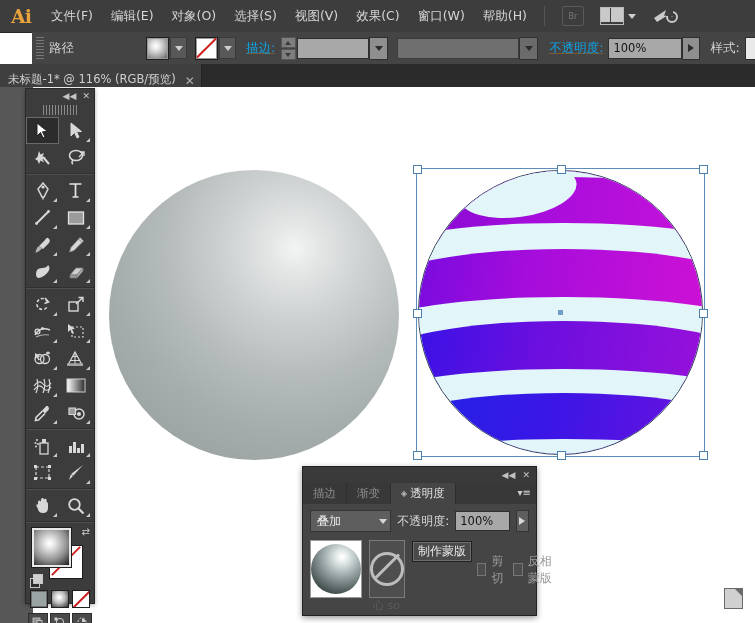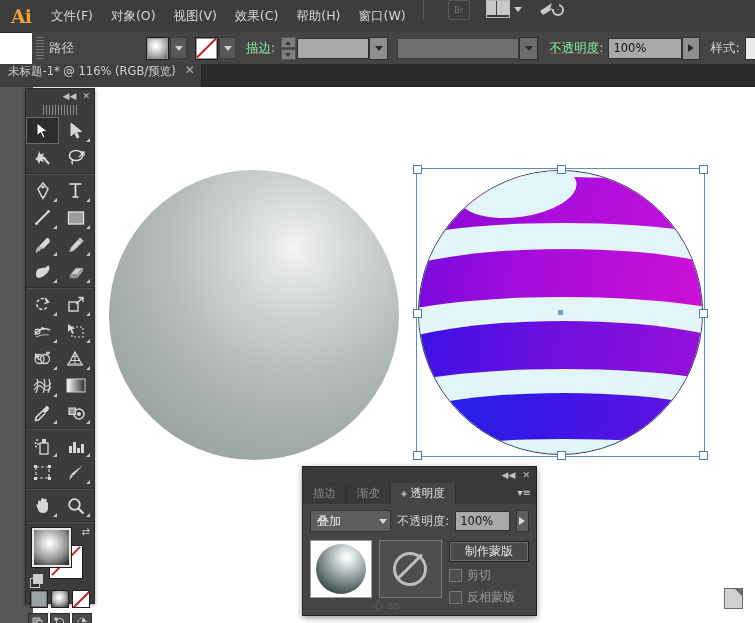--- a/index.html
+++ b/index.html
@@ -8,46 +8,46 @@
     background:#ffffff;
     font-family:"DejaVu Sans","Liberation Sans",sans-serif;
     font-size:12px;color:#c8c8c8;
     -webkit-font-smoothing:none;
   }
   .app{position:relative;width:755px;height:623px;}
 
   
   .menubar{position:absolute;left:0;top:0;width:755px;height:32px;
     background:#3d3d3d;border-bottom:1px solid #282828;
-    display:flex;align-items:flex-start;}
+    display:flex;align-items:center;}
   .ai-logo{width:42px;height:32px;display:flex;align-items:center;justify-content:center;
     font-family:"DejaVu Serif","Liberation Serif",serif;font-size:19px;font-weight:bold;
     color:#e8a33d;letter-spacing:-1px;}
   .menu-item{padding:0 9px;height:32px;line-height:32px;color:#d6d6d6;font-size:12.5px;white-space:nowrap;}
   .mb-sep{width:1px;height:20px;background:#555;margin:0 8px;}
   .br-btn{width:20px;height:18px;border:1px solid #5a5a5a;border-radius:2px;
     display:flex;align-items:center;justify-content:center;font-size:8px;color:#7a7a7a;
-    margin-left:16px;}
+    margin-left:9px;}
   .arrange-btn{display:flex;align-items:center;margin-left:16px;}
   .arr-icon{width:22px;height:16px;border:1px solid #b9b9b9;display:flex;background:#3d3d3d;}
   .arr-icon i{display:block;background:#c9c9c9;}
   .arr-l{width:9px;height:14px;}
   .arr-r{width:12px;height:14px;border-left:1px solid #3d3d3d;
     background:linear-gradient(#c9c9c9 0 6px,#3d3d3d 6px 7px,#c9c9c9 7px 14px);}
   .caret{margin-left:4px;width:0;height:0;border-left:4px solid transparent;
     border-right:4px solid transparent;border-top:5px solid #cfcfcf;}
   .cs-btn{margin-left:16px;display:flex;align-items:center;color:#cfcfcf;}
 
   
   .controlbar{position:absolute;left:0;top:32px;width:755px;height:32px;
     background:#444444;border-bottom:1px solid #2c2c2c;display:flex;align-items:center;margin-left:32px;}
   .grip{width:8px;height:22px;margin:0 5px 0 4px;
     background:repeating-linear-gradient(#777 0 1px,transparent 1px 3px);}
   .cb-label{color:#d2d2d2;font-size:12.5px;white-space:nowrap;}
-  .cb-label.orange{color:#86efac;text-decoration:underline;text-decoration-color:#7a5a33;}
+  .cb-label.orange{color:#0ea5e9;text-decoration:underline;text-decoration-color:#7a5a33;}
   .swatch-box{width:21px;height:21px;border:1px solid #1e1e1e;box-shadow:0 0 0 1px #9a9a9a inset;
     background:#fff;}
   .sw-grad{background:radial-gradient(circle at 42% 38%, #ffffff 2%, #e3e3e3 24%, #9b9b9b 66%, #4e4e4e 100%);}
   .sw-none{position:relative;background:#fff;}
   .sw-none:after{content:"";position:absolute;left:-3px;top:9px;width:27px;height:2px;
     background:#cc1f1f;transform:rotate(-45deg);}
   .mini-drop{width:15px;height:20px;background:#585858;border:1px solid #3a3a3a;
     display:flex;align-items:center;justify-content:center;margin-left:1px;}
   .tri-dn{width:0;height:0;border-left:4px solid transparent;border-right:4px solid transparent;
     border-top:5px solid #cfcfcf;}
@@ -72,21 +72,21 @@
     display:flex;align-items:center;padding:0 4px;color:#141414;font-size:11.5px;}
   .op-arrow{width:16px;height:21px;background:#8f8f8f;border:1px solid #303030;
     display:flex;align-items:center;justify-content:center;}
   .tri-rt{width:0;height:0;border-top:4px solid transparent;border-bottom:4px solid transparent;
     border-left:6px solid #2b2b2b;}
   .style-sw{width:21px;height:21px;background:#e9e9e9;border:1px solid #2c2c2c;}
 
   
   .tabbar{position:absolute;left:0;top:64px;width:755px;height:23px;background:#2b2b2b;}
   .doctab{position:absolute;left:0;top:0;height:23px;background:#3f3f3f;
-    display:flex;align-items:flex-start;padding:0 6px 0 8px;border-right:1px solid #232323;}
+    display:flex;align-items:flex-end;padding:0 6px 0 8px;border-right:1px solid #232323;}
   .doctab .tt{color:#cfcfcf;font-size:11.5px;white-space:nowrap;}
   .tab-x{margin-left:9px;color:#b0b0b0;font-size:12px;line-height:1;}
 
   
   .workarea{position:absolute;left:0;top:87px;width:755px;height:536px;background:#ffffff;}
   .leftstrip{position:absolute;left:0;top:0;width:33px;height:536px;background:#575757;}
   .canvas{position:absolute;left:33px;top:0;width:722px;height:536px;background:#ffffff;}
 
   
   .sphere-gray{position:absolute;left:76px;top:83px;width:290px;height:290px;border-radius:50%;
@@ -177,21 +177,21 @@
   .thumb{width:64px;height:56px;background:#ffffff;border:1px solid #9a9a9a;
     display:flex;align-items:center;justify-content:center;}
   .thumb-ball{width:50px;height:50px;border-radius:50%;
     background:radial-gradient(circle at 62% 26%, #ffffff 2%, #dfe6e6 14%, #96a3a3 42%,
       #4a5656 74%, #1c2424 100%);}
   .maskbox{width:66px;height:56px;background:#4e4e4e;border:1px solid #7b7b7b;
     display:flex;align-items:center;justify-content:center;}
   .nosym{width:28px;height:28px;border-radius:50%;border:3px solid #bdbdbd;position:relative;}
   .nosym:after{content:"";position:absolute;left:-3px;top:10px;width:34px;height:3px;
     background:#bdbdbd;transform:rotate(-45deg);}
-  .tr-right{display:flex;flex-direction:column;gap:5px;padding-top:1px;}
+  .tr-right{display:flex;flex-direction:row;gap:5px;padding-top:1px;}
   .mkmask{width:78px;height:19px;background:#4a4a4a;border:1px solid #202020;
     box-shadow:0 0 0 1px #6e6e6e inset;display:flex;align-items:center;justify-content:center;
     color:#e6e6e6;font-size:12px;}
   .cbrow{display:flex;align-items:center;gap:5px;color:#9a9a9a;font-size:12px;}
   .cbox{width:11px;height:11px;background:#4d4d4d;border:1px solid #777;}
   .wm{position:absolute;left:70px;bottom:2px;color:#6f6f6f;font-size:11px;opacity:.55;}
 
   
   .br-doc{position:absolute;right:12px;bottom:14px;width:17px;height:19px;
     background:#d0d0d0;border:1px solid #6a6a6a;}
@@ -199,25 +199,27 @@
     border-top:7px solid #6a6a6a;}
 </style>
 </head>
 <body>
 
 <div class="app">
 
   <div class="menubar">
     <div class="ai-logo">Ai</div>
     <div class="menu-item">文件(F)</div>
+    <div class="menu-item">编辑(E)</div>
     <div class="menu-item">对象(O)</div>
+    <div class="menu-item">选择(S)</div>
     <div class="menu-item">视图(V)</div>
     <div class="menu-item">效果(C)</div>
+    <div class="menu-item">窗口(W)</div>
     <div class="menu-item">帮助(H)</div>
-    <div class="menu-item">窗口(W)</div>
     <div class="mb-sep"></div>
     <div class="br-btn">Br</div>
     <div class="arrange-btn">
       <div class="arr-icon">
         <i class="arr-l"></i>
           <i class="arr-r"></i>
       </div>
       <div class="caret"></div>
     </div>
     <div class="cs-btn">

